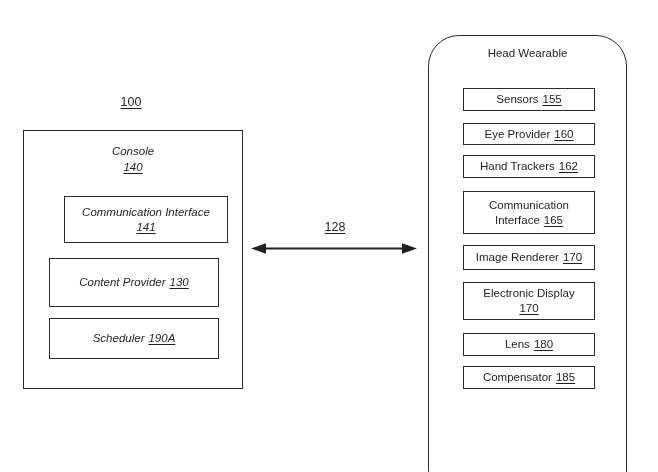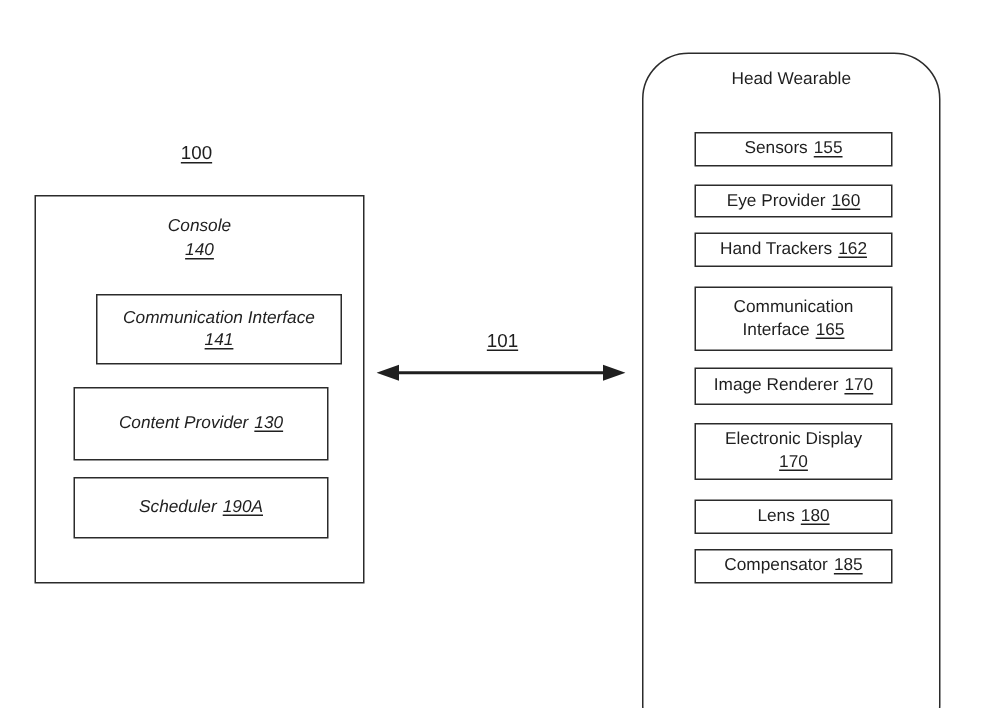--- a/index.html
+++ b/index.html
@@ -73,21 +73,21 @@
 
     <div class="box" style="left:25px; top:127px; width:170px; height:49px;">
       <div class="line"><span>Content Provider</span><span class="ref">130</span></div>
     </div>
 
     <div class="box" style="left:25px; top:187px; width:170px; height:41px;">
       <div class="line"><span>Scheduler</span><span class="ref">190A</span></div>
     </div>
   </div>
 
-  <div class="abs ref-label" style="left:308px; top:220px; width:54px;">101</div>
+  <div class="abs ref-label" style="left:308px; top:220px; width:54px;">128</div>
 
   <svg class="arrow-svg" style="left:251px; top:240px;" width="166" height="17" viewBox="0 0 166 17">
     <line x1="10" y1="8.5" x2="156" y2="8.5" stroke="#1f1f1f" stroke-width="2"></line>
     <polygon points="0,8.5 15,3.2 15,13.8" fill="#1f1f1f"></polygon>
     <polygon points="166,8.5 151,3.2 151,13.8" fill="#1f1f1f"></polygon>
   </svg>
 
   <div class="outer-box" style="left:428px; top:35px; width:199px; height:466px;border-radius:31px;">
     <div class="outer-title" style="padding-top:9px;">
       <div class="line">Head Wearable</div>

